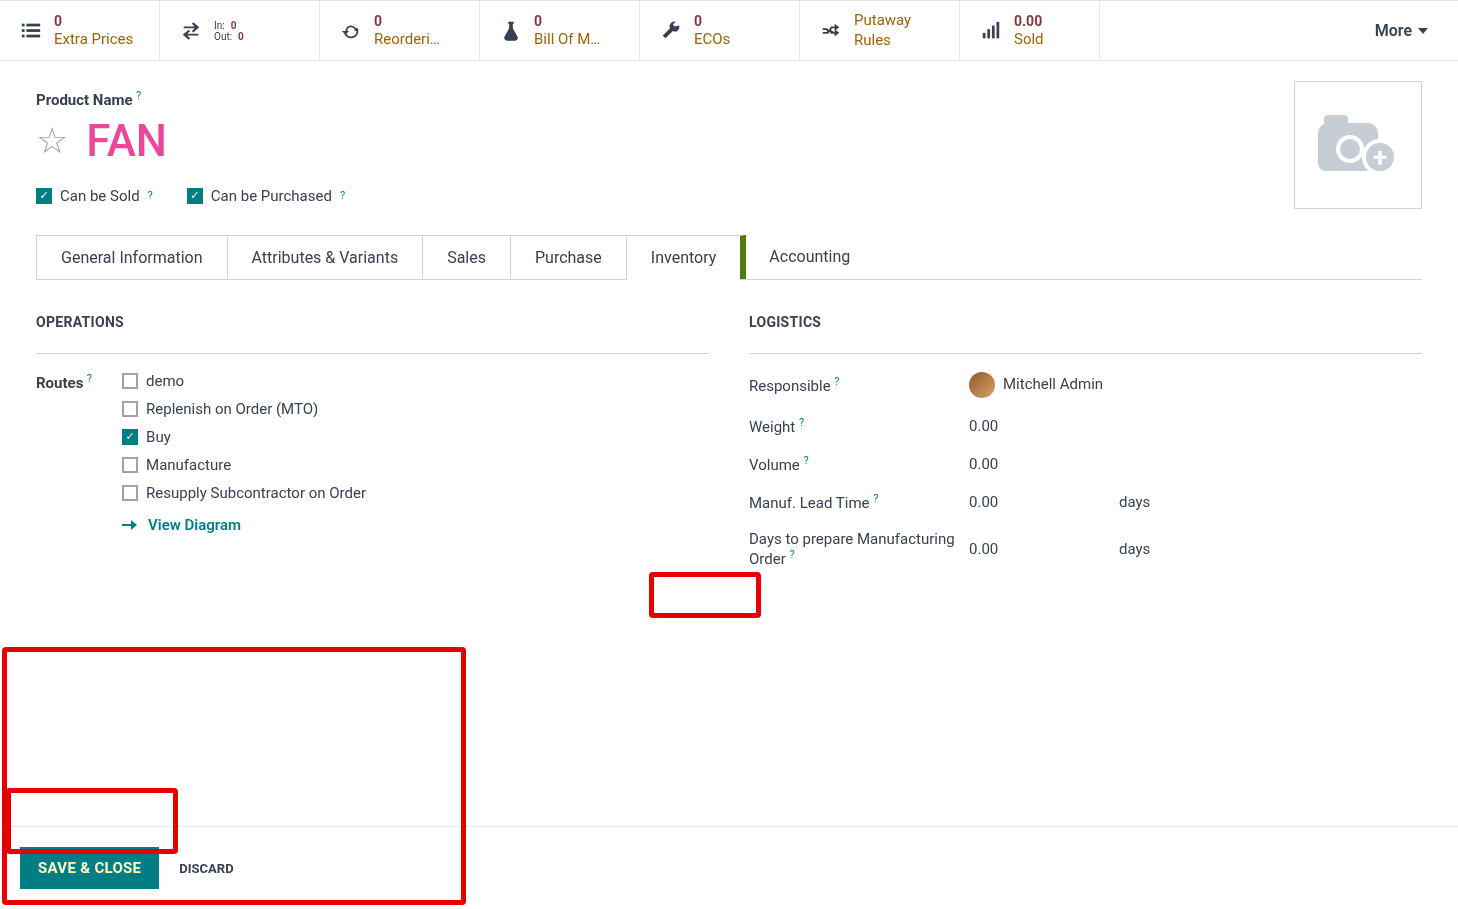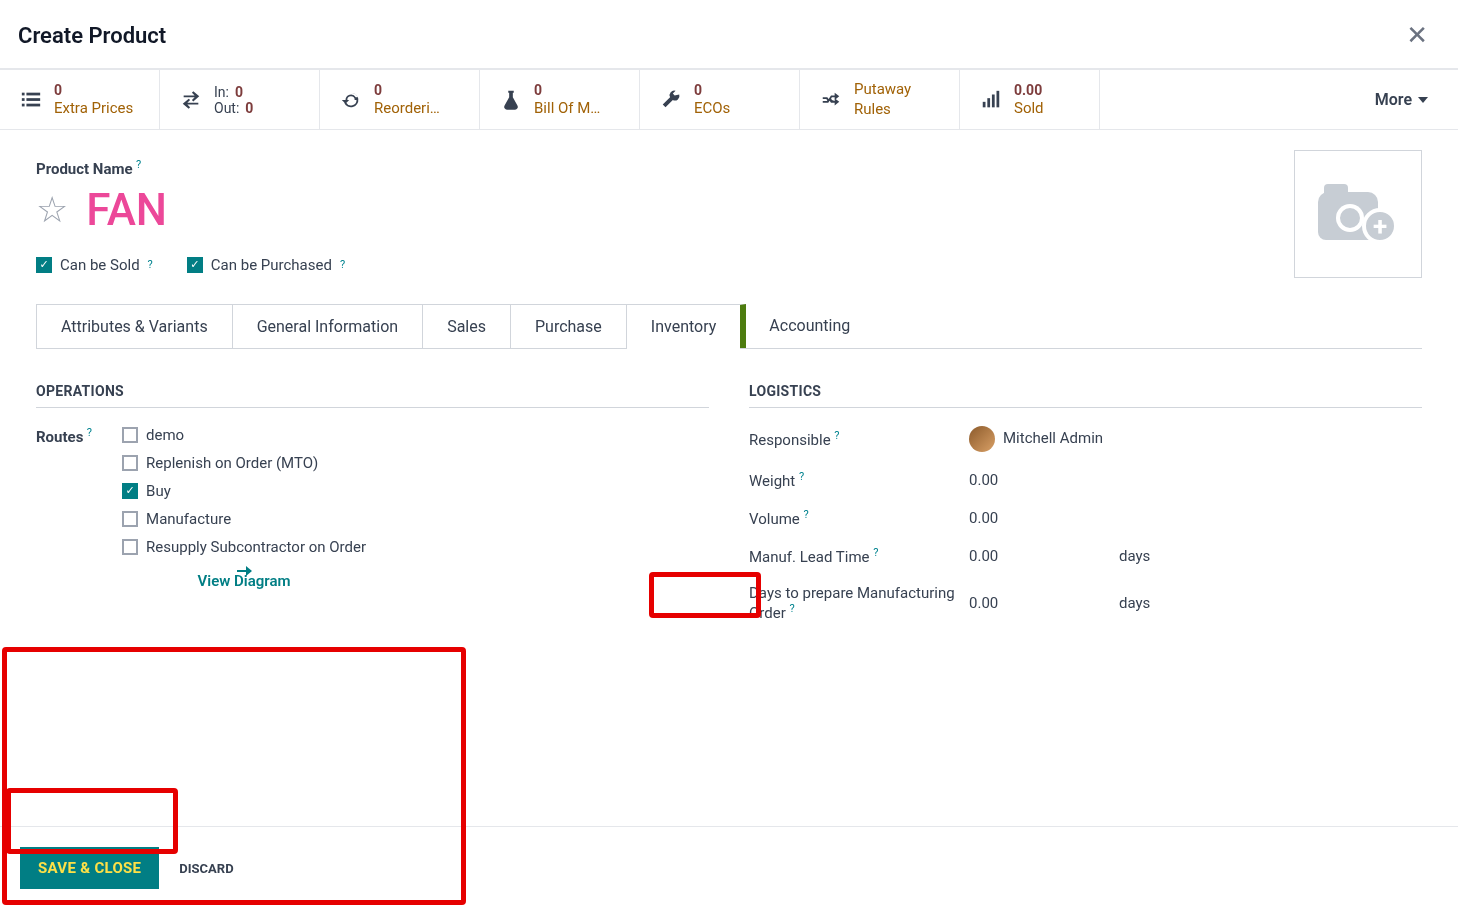--- a/index.html
+++ b/index.html
@@ -13,21 +13,21 @@
 
 .action-bar { padding: 12px 20px 10px 30px; }
 .action-link { color: #017e84; font-weight: 700; font-size: 15px; margin-right: 28px; text-transform: uppercase; letter-spacing: .3px; }
 
 .stat-row { display: flex; border-top: 1px solid #e5e7eb; border-bottom: 1px solid #e5e7eb; }
 .stat-btn { display: flex; align-items: center; padding: 10px 18px; border-right: 1px solid #e5e7eb; min-width: 160px; gap: 10px; cursor:pointer; }
 .stat-btn:last-child { border-right:none; }
 .stat-text { display: flex; flex-direction: column; line-height: 1.3; }
 .stat-num { color: #7d3c3c; font-weight: 700; font-size: 14px; }
 .stat-label { color: #a16207; font-size: 15px; white-space: nowrap; overflow: hidden; text-overflow: ellipsis; max-width: 110px; }
-.stat-io { font-size: 14px; }
+.stat-io { font-size: 10px; }
 .stat-io-row { display:flex; gap:6px; }
 .stat-io-lab { color:#374151; }
 .stat-io-val { color:#7d3c3c; font-weight:700; }
 .more-btn { margin-left:auto; border:none; display:flex; align-items:center; justify-content:center; padding: 10px 30px; font-size:16px; font-weight:600; cursor:pointer; }
 .caret { display:inline-block; margin-left:6px; border-left:5px solid transparent; border-right:5px solid transparent; border-top:6px solid #374151; }
 
 .form-area { padding: 28px 36px; position:relative; }
 .prodname-label { font-weight:700; font-size:15px; }
 .help-q { color:#00838f; font-size:11px; vertical-align: super; }
 .name-row { display:flex; align-items:center; gap:18px; margin-top:6px; }
@@ -49,53 +49,49 @@
 .tabs { display:flex; border-bottom:1px solid #d1d5db; margin-top:30px; }
 .tab { padding: 12px 24px; font-size:16px; color:#374151; border:1px solid transparent; border-bottom:none; cursor:pointer; }
 .tab:first-child { border-left:1px solid #d1d5db; }
 .tab { border-right:1px solid #d1d5db; border-top:1px solid #d1d5db; border-left:1px solid #d1d5db; margin-right:-1px; }
 .tab:first-child { border-top-left-radius:0; }
 .tab.active { background:#fff; border-left:1px solid #d1d5db; border-top:1px solid #d1d5db; border-right:6px solid #4d7c0f; position:relative; }
 .tab.active::after { content:''; position:absolute; left:0; right:0; bottom:-1px; height:2px; background:#fff; }
 
 .tab-body { display:flex; gap:40px; padding: 20px 0 40px 0; }
 .col { flex:1; }
-.section-title { text-transform:uppercase; font-weight:700; font-size:14px; color:#374151; letter-spacing:.3px; padding:14px 0 8px; border-bottom:1px solid #d1d5db; margin-bottom:18px; }
+.section-title { text-transform:uppercase; font-weight:700; font-size:14px; color:#374151; letter-spacing:.3px; padding:14px 0 23px; border-bottom:1px solid #d1d5db; margin-bottom:18px; }
 
 .routes-row { display:flex; align-items:flex-start; gap:30px; }
 .routes-label { font-weight:700; font-size:15px; width:70px; }
 .routes-opts { display:flex; flex-direction:column; gap:10px; font-size:15px;text-align:center; }
-.view-diagram { color:#017e84; font-weight:600; display:flex; align-items:center; gap:0; margin-top:4px; cursor: pointer; flex-direction: column; }
+.view-diagram { color:#017e84; font-weight:600; display:flex; align-items:center; gap:12px; margin-top:4px; cursor: pointer; }
 .arrow-right { display:inline-block; width:14px; height:2px; background:#017e84; position:relative; }
 .arrow-right::after { content:''; position:absolute; right:-1px; top:-4px; border-left:6px solid #017e84; border-top:5px solid transparent; border-bottom:5px solid transparent; }
 
 .log-grid { display:grid; grid-template-columns: 220px 150px 80px; row-gap:18px; font-size:15px; align-items:center; }
 .log-label { font-weight:400; }
 .avatar { width:26px; height:26px; border-radius:50%; background:linear-gradient(135deg,#8b5a2b,#d9a066); display:inline-block; vertical-align:middle; margin-right:8px; }
 
 .highlight-red { position:absolute; border:5px solid #e60000; border-radius:4px; pointer-events:none; }
 .hl-ops { left:2px; top:647px; width:464px; height:258px; }
 .hl-tab { left:649px; top:572px; width:112px; height:46px; }
 .hl-save { left:6px; top:788px; width:172px; height:66px; }
 
 .footer { border-top:1px solid #e5e7eb; padding: 20px 20px; display:flex; gap:20px; align-items:center; }
-.btn-primary { background:#017e84; color:#fde047; padding:12px 18px; font-weight:700; font-size:15px; text-transform:uppercase; letter-spacing:.3px; cursor:pointer; }
+.btn-primary { background:#017e84; color:#fef9c3; padding:12px 18px; font-weight:700; font-size:15px; text-transform:uppercase; letter-spacing:.3px; cursor:pointer; }
 .btn-link { color:#374151; font-weight:700; font-size:13px; text-transform:uppercase; cursor:pointer; }
 
 .icon-svg { width:26px; height:22px; fill:#374151; }
 </style>
 </head>
 <body>
 
 <div class="modal">
 
-  <div class="modal-header">
-    <div class="modal-title">Create Product</div>
-    <div class="close-x">✕</div>
-  </div>
 
   <div class="scroll-body">
 
 
     <div class="stat-row">
       <div class="stat-btn">
         <svg class="icon-svg" viewBox="0 0 24 24">
             <rect x="2" y="4" width="3" height="3"></rect>
             <rect x="7" y="4" width="15" height="3"></rect>
             <rect x="2" y="10" width="3" height="3"></rect>
@@ -204,22 +200,22 @@
       <div class="image-holder">
         <div class="cam-icon">
           <div class="cam-bump"></div>
             <div class="cam-body"></div>
             <div class="cam-lens"></div>
             <div class="cam-plus">+</div>
         </div>
       </div>
 
       <div class="tabs">
+        <div class="tab">General Information</div>
         <div class="tab">Attributes &amp; Variants</div>
-        <div class="tab">General Information</div>
         <div class="tab">Sales</div>
         <div class="tab">Purchase</div>
         <div class="tab active">Inventory</div>
         <div class="tab" style="border-top:none; border-right:none; border-left:none;">Accounting</div>
       </div>
 
       <div class="tab-body">
         <div class="col">
           <div class="section-title">OPERATIONS</div>
           <div class="routes-row">

